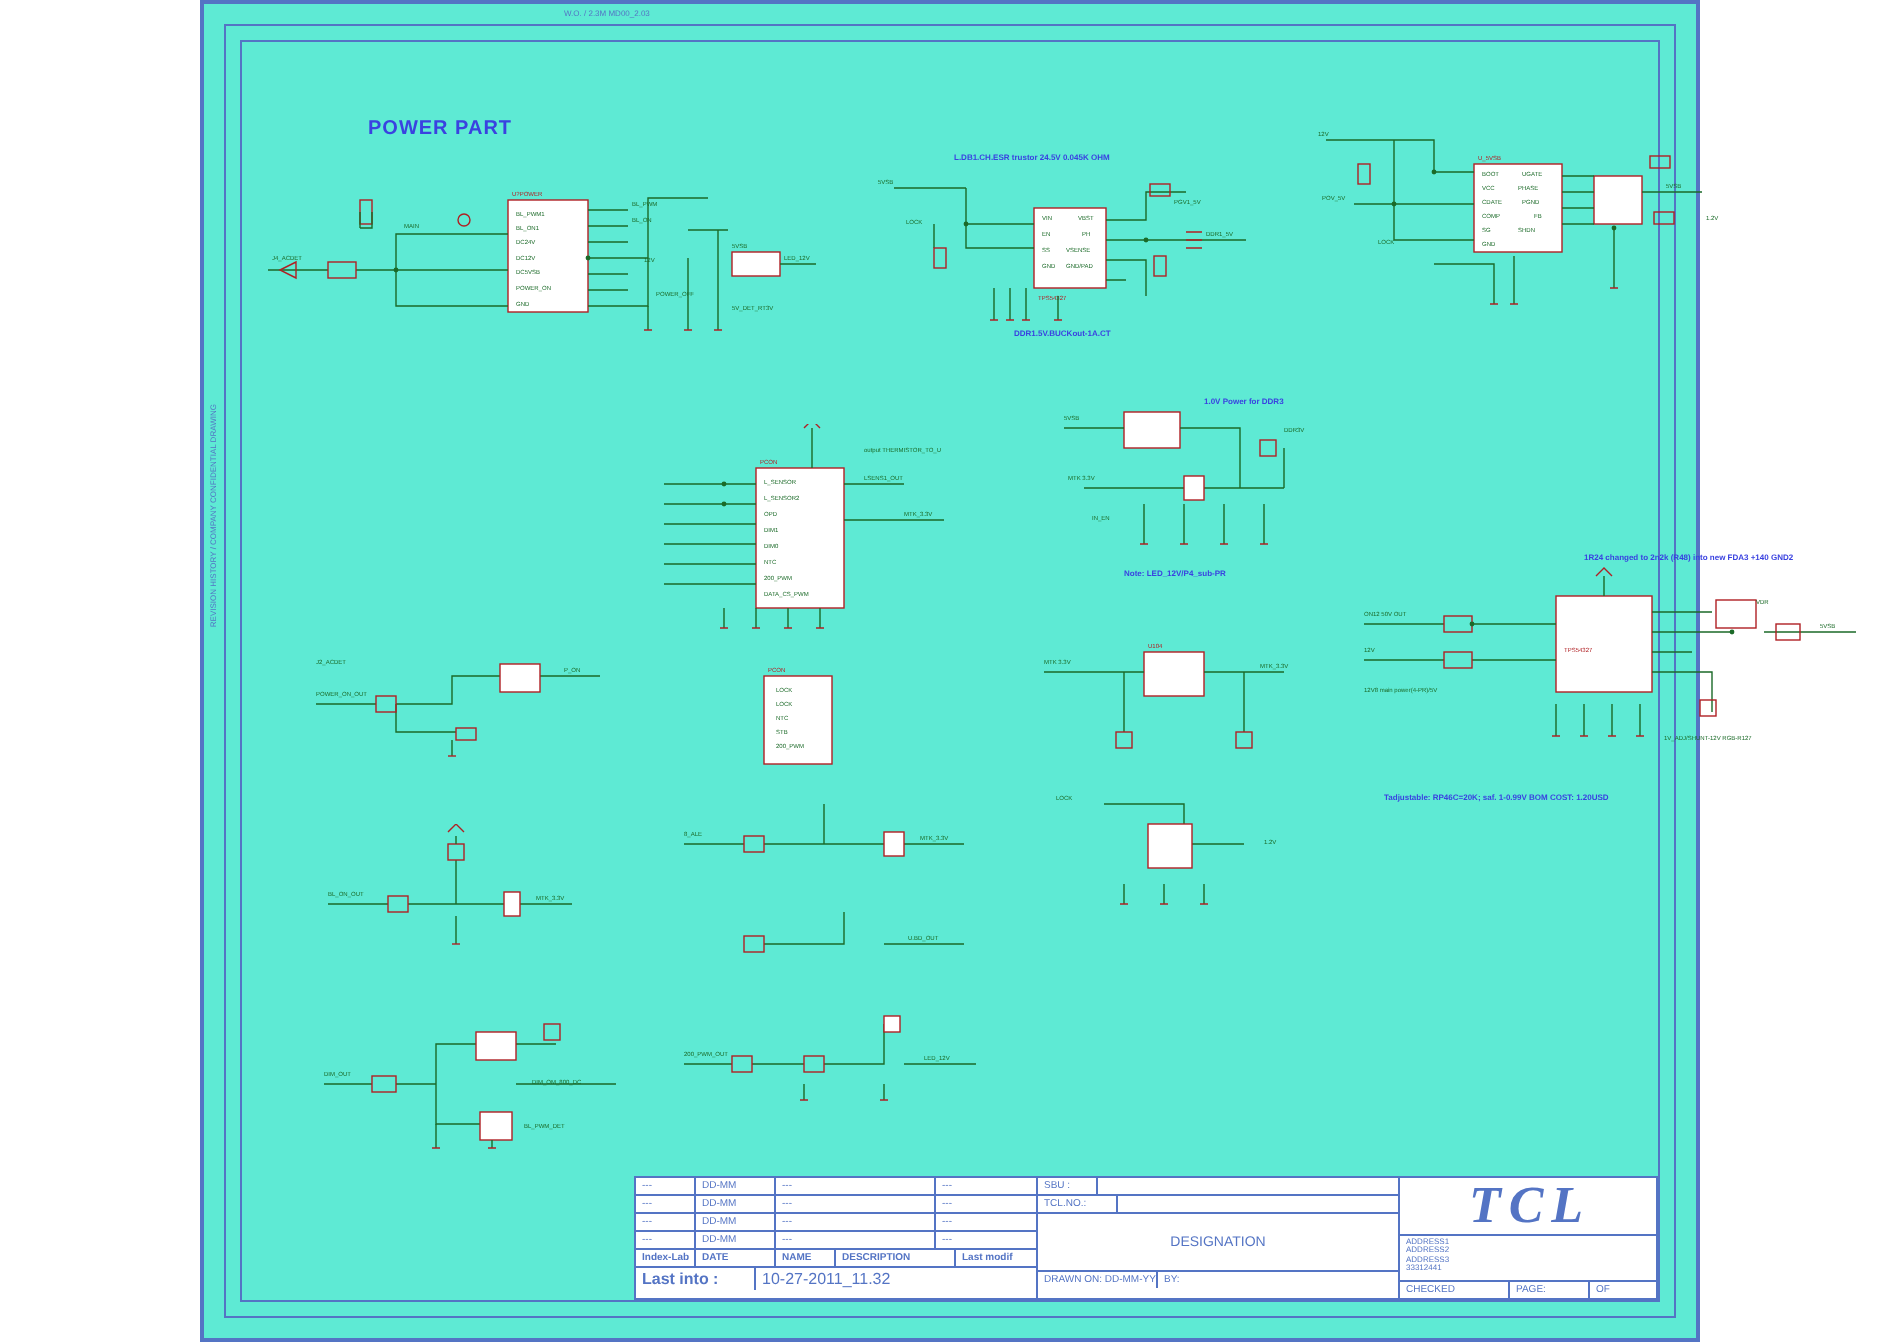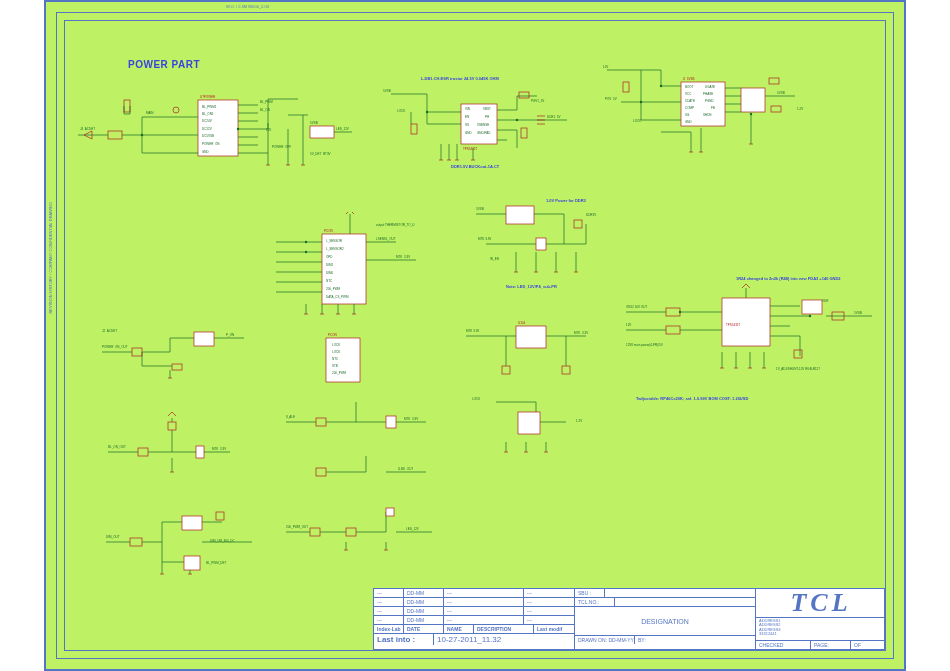--- a/index.html
+++ b/index.html
@@ -1,17 +1,17 @@
 <!DOCTYPE html>
 <html><head>
 <meta charset="utf-8">
 <style>
   html,body{margin:0;padding:0;background:#fff;font-family:Arial,Helvetica,sans-serif;}
-  .sheet{position:relative;box-sizing:border-box;width:862px;height:671px;
-    border:2px solid #5474c4;background:#bef264;margin:0 auto;}
+  .sheet{position:relative;box-sizing:border-box;width:750px;height:671px;
+    border:2px solid #5474c4;background:#5eead4;margin:0 auto;}
   .inner{position:absolute;left:10px;right:10px;top:10px;bottom:10px;border:1px solid #5474c4;}
   .inner2{position:absolute;left:18px;right:18px;top:18px;bottom:18px;border:1px solid #5474c4;}
   .mark{position:absolute;font-size:4px;color:#5474c4;}
   .vtxt{writing-mode:vertical-rl;transform:rotate(180deg);}
   .section-title{position:absolute;font-size:10px;font-weight:bold;color:#3a42e0;letter-spacing:.5px;}
   .block{position:absolute;}
   .block svg{display:block;}
   .part{stroke:#b02024;fill:none;stroke-width:.7;}
   .ic{stroke:#b02024;fill:#fff;stroke-width:.7;}
   .wire{stroke:#1b6a28;fill:none;stroke-width:.7;}

